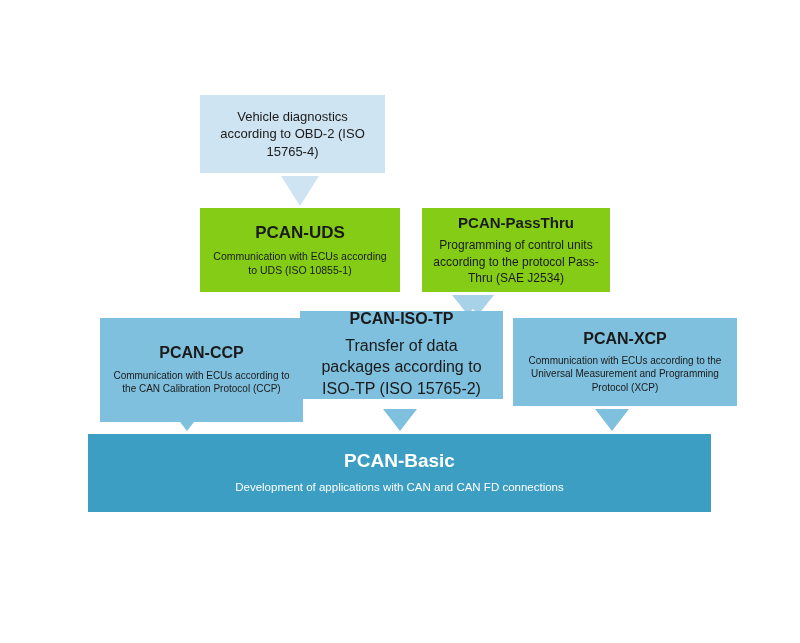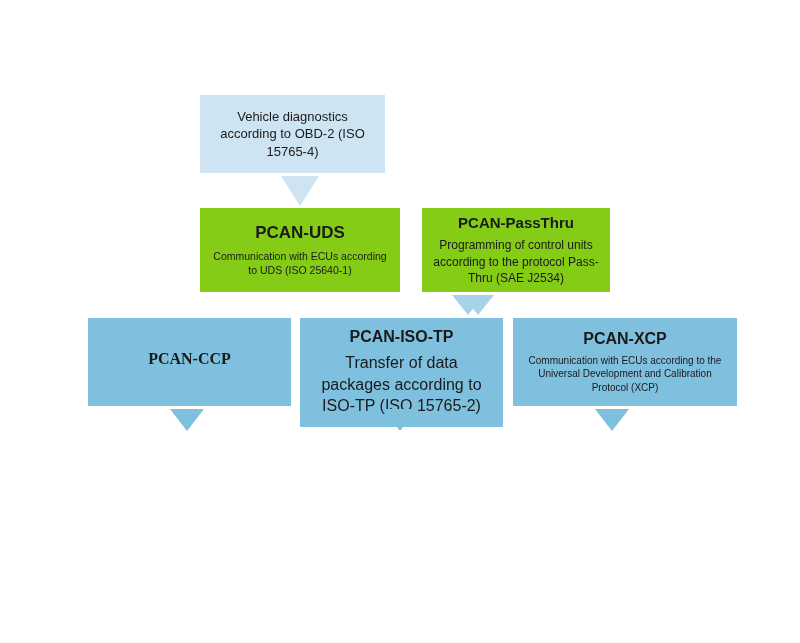--- a/index.html
+++ b/index.html
@@ -58,27 +58,27 @@
   #node-uds .title { font-size: 17px; }
   #node-uds .desc  { font-size: 10.5px; }
 
   #node-passthru {
     left: 410px; top: 208px; width: 188px; height: 84px; margin-left: 12px;
   }
   #node-passthru .title { font-size: 15px; }
   #node-passthru .desc  { font-size: 12px; }
 
   #node-ccp {
-    left: 88px; top: 318px; width: 203px; height: 88px; font-family: Liberation Serif, serif;
+    left: 100px; top: 318px; width: 203px; height: 104px;
   }
   #node-ccp .title { font-size: 16px; }
   #node-ccp .desc  { font-size: 10px; }
 
   #node-isotp {
-    left: 300px; top: 318px; width: 203px; height: 109px;
+    left: 300px; top: 311px; width: 203px; height: 88px;
   }
   #node-isotp .title { font-size: 16px; }
   #node-isotp .desc  { font-size: 16px; }
 
   #node-xcp {
     left: 513px; top: 318px; width: 224px; height: 88px;
   }
   #node-xcp .title { font-size: 16px; }
   #node-xcp .desc  { font-size: 10px; }
 
@@ -137,43 +137,48 @@
 <div id="canvas">
 
   <div class="node tier1" id="node-obd2">
     <div class="desc">Vehicle diagnostics according to OBD-2 (ISO 15765-4)</div>
   </div>
 
   <div class="arrow" id="arrow-obd2-uds"></div>
 
   <div class="node tier2" id="node-uds">
     <div class="title">PCAN-UDS</div>
-    <div class="desc">Communication with ECUs according to UDS (ISO 25640-1)</div>
+    <div class="desc">Communication with ECUs according to UDS (ISO 10855-1)</div>
   </div>
 
   <div class="node tier2" id="node-passthru">
     <div class="title">PCAN-PassThru</div>
     <div class="desc">Programming of control units according to the protocol Pass-Thru (SAE J2534)</div>
   </div>
 
   <div class="arrow" id="arrow-uds-isotp"></div>
   <div class="arrow" id="arrow-passthru-isotp"></div>
 
   <div class="node tier3" id="node-ccp">
     <div class="title">PCAN-CCP</div>
+    <div class="desc">Communication with ECUs according to the CAN Calibration Protocol (CCP)</div>
   </div>
 
   <div class="node tier3" id="node-isotp">
     <div class="title">PCAN-ISO-TP</div>
     <div class="desc">Transfer of data packages according to ISO-TP (ISO 15765-2)</div>
   </div>
 
   <div class="node tier3" id="node-xcp">
     <div class="title">PCAN-XCP</div>
-    <div class="desc">Communication with ECUs according to the Universal Development and Calibration Protocol (XCP)</div>
+    <div class="desc">Communication with ECUs according to the Universal Measurement and Programming Protocol (XCP)</div>
   </div>
 
   <div class="arrow" id="arrow-ccp-basic"></div>
   <div class="arrow" id="arrow-isotp-basic"></div>
   <div class="arrow" id="arrow-xcp-basic"></div>
 
+  <div class="node tier4" id="node-basic">
+    <div class="title">PCAN-Basic</div>
+    <div class="desc">Development of applications with CAN and CAN FD connections</div>
+  </div>
 
 </div>
 
 </body></html>

